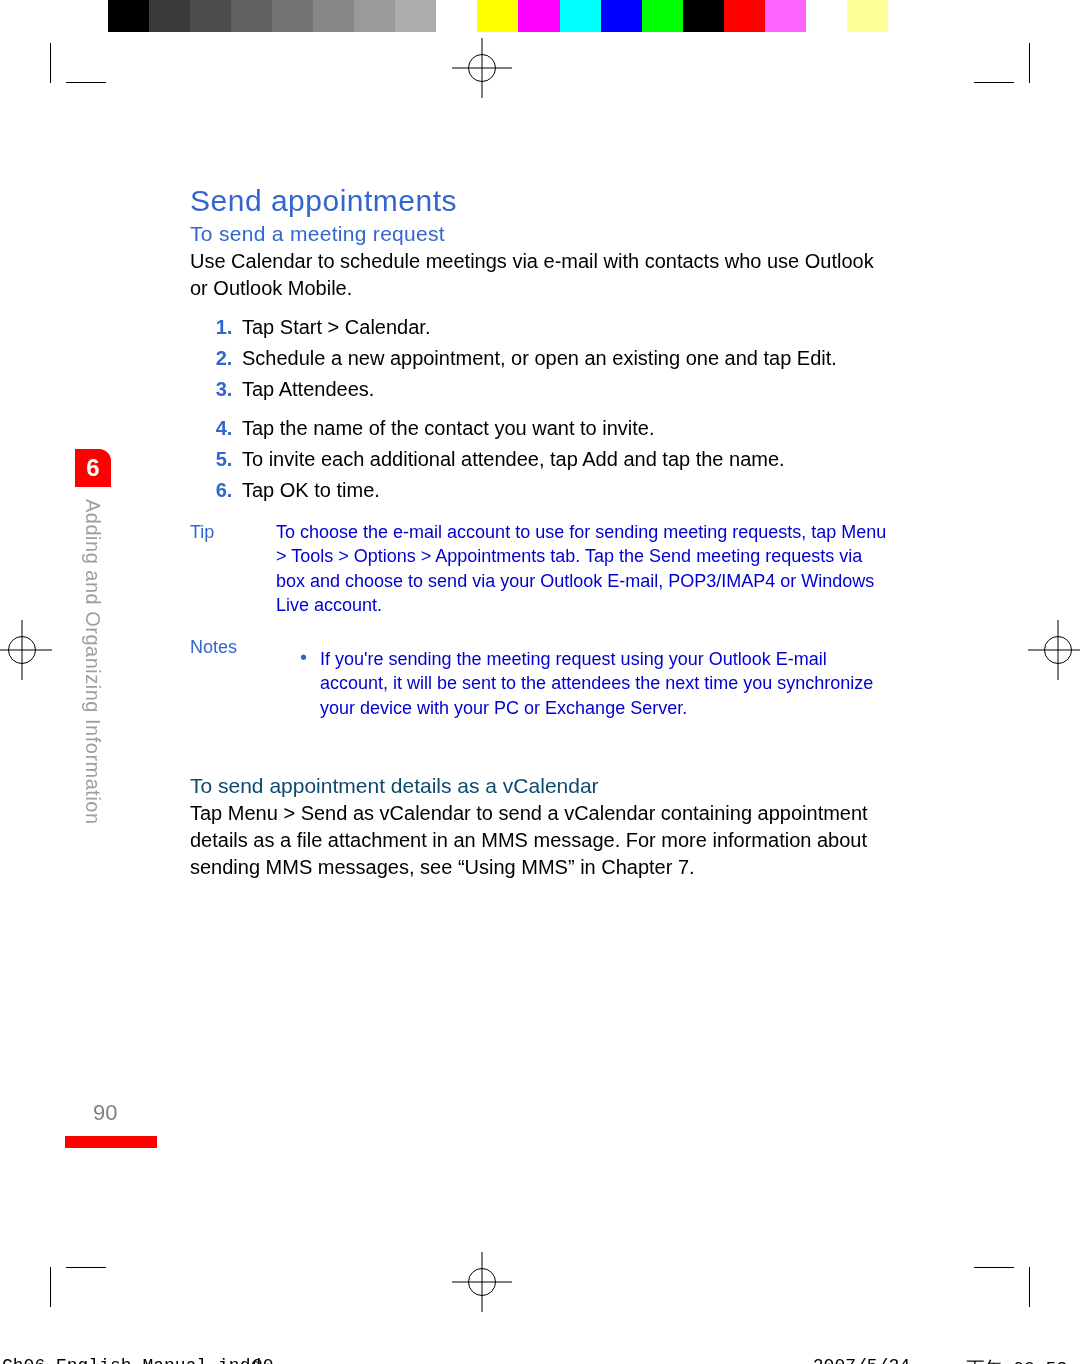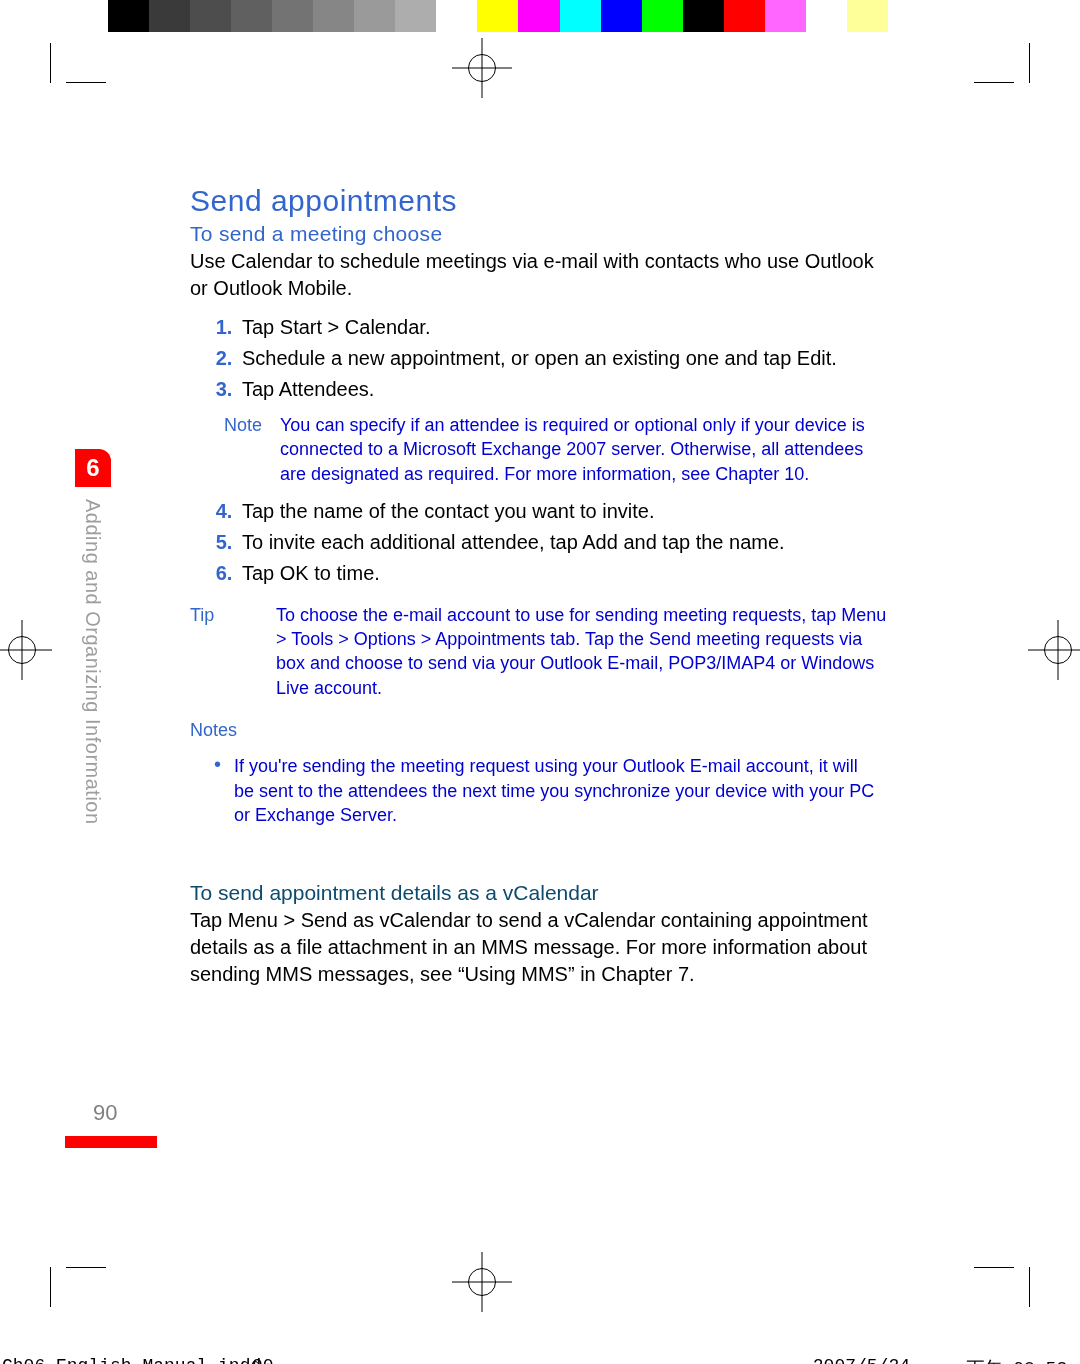--- a/index.html
+++ b/index.html
@@ -49,21 +49,21 @@
   ol.steps li::marker{color:#3366cc;font-weight:600;}
 
   .noteblock{display:flex;margin:6px 0 10px 34px;font-size:18px;color:#0000d0;line-height:1.35;}
   .noteblock .lbl{min-width:56px;color:#3366cc;}
   .noteblock .txt{flex:1;}
 
   .tipblock{display:flex;margin:14px 0 0 0;font-size:18px;color:#0000d0;line-height:1.35;}
   .tipblock .lbl{min-width:86px;color:#3366cc;}
   .tipblock .txt{flex:1;}
 
-  .notesblock{display:flex;margin:18px 0 0 0;font-size:18px;color:#0000d0;line-height:1.35;flex-direction:column;}
+  .notesblock{display:flex;margin:18px 0 0 0;font-size:18px;color:#0000d0;line-height:1.35;}
   .notesblock .lbl{min-width:86px;color:#3366cc;}
   .notesblock ul{margin:12px;padding:0 0 0 18px;flex:1;}
   .notesblock ul li{margin-bottom:10px;list-style:none;position:relative;padding-left:14px;}
   .notesblock ul li::before{content:"•";color:#3366cc;position:absolute;left:-6px;font-size:20px;line-height:1;}
 
   h2.sub2{color:#0c4a6e;font-weight:400;font-size:21px;margin:32px 0 0 0;}
 </style>
 </head>
 <body>
 
@@ -118,33 +118,29 @@
 
   <div class="slug">
     <span class="slug-file">Ch06_English_Manual.indd</span>
     <span class="slug-page">90</span>
     <span class="slug-date">2007/5/24</span>
     <span class="slug-time">下午 08:53:</span>
   </div>
 
   <div class="content">
     <h1 class="section">Send appointments</h1>
-    <h2 class="sub">To send a meeting choose</h2>
+    <h2 class="sub">To send a meeting request</h2>
     <p class="body">Use Calendar to schedule meetings via e-mail with contacts who use Outlook or Outlook Mobile.</p>
 
     <ol class="steps">
       <li>Tap Start &gt; Calendar.</li>
       <li>Schedule a new appointment, or open an existing one and tap Edit.</li>
       <li>Tap Attendees.</li>
     </ol>
 
-    <div class="noteblock">
-      <div class="lbl">Note</div>
-      <div class="txt">You can specify if an attendee is required or optional only if your device is connected to a Microsoft Exchange 2007 server. Otherwise, all attendees are designated as required. For more information, see Chapter 10.</div>
-    </div>
 
     <ol class="steps" start="4">
       <li>Tap the name of the contact you want to invite.</li>
       <li>To invite each additional attendee, tap Add and tap the name.</li>
       <li>Tap OK to time.</li>
     </ol>
 
     <div class="tipblock">
       <div class="lbl">Tip</div>
       <div class="txt">To choose the e-mail account to use for sending meeting requests, tap Menu &gt; Tools &gt; Options &gt; Appointments tab. Tap the Send meeting requests via box and choose to send via your Outlook E-mail, POP3/IMAP4 or Windows Live account.</div>

